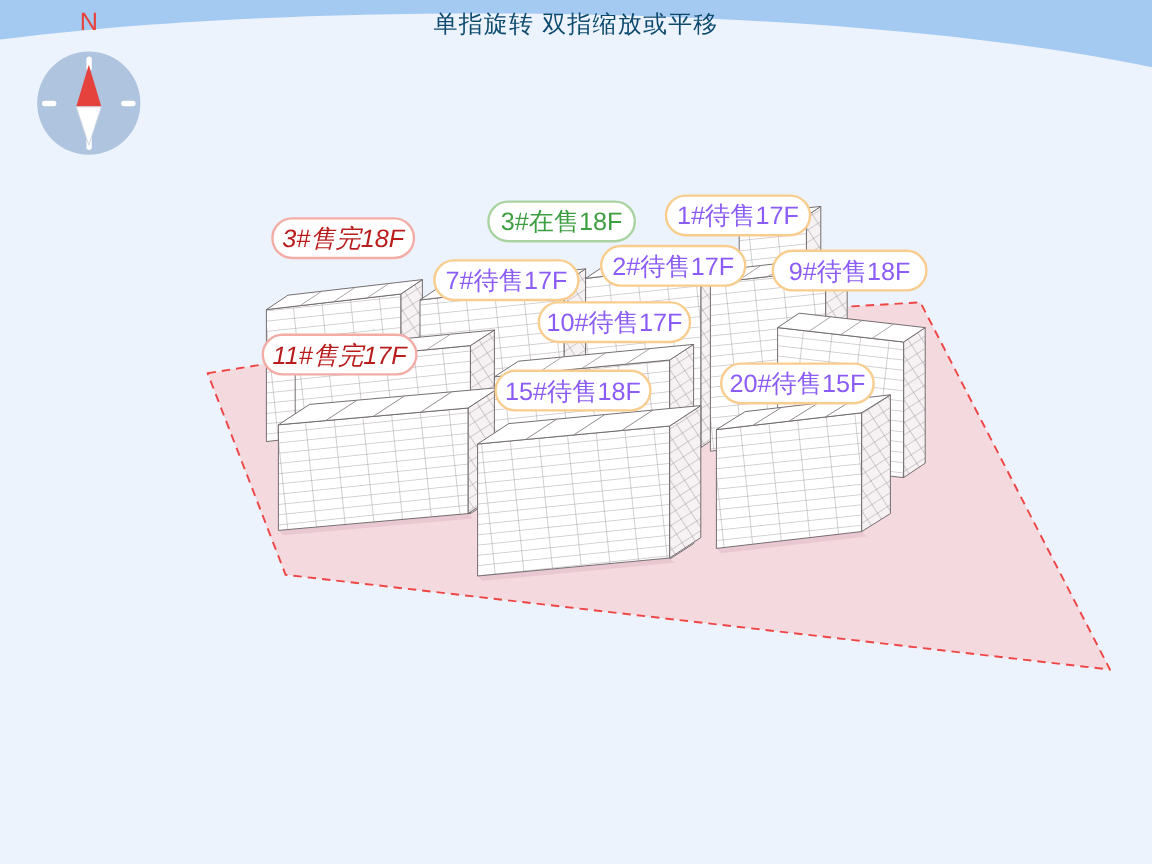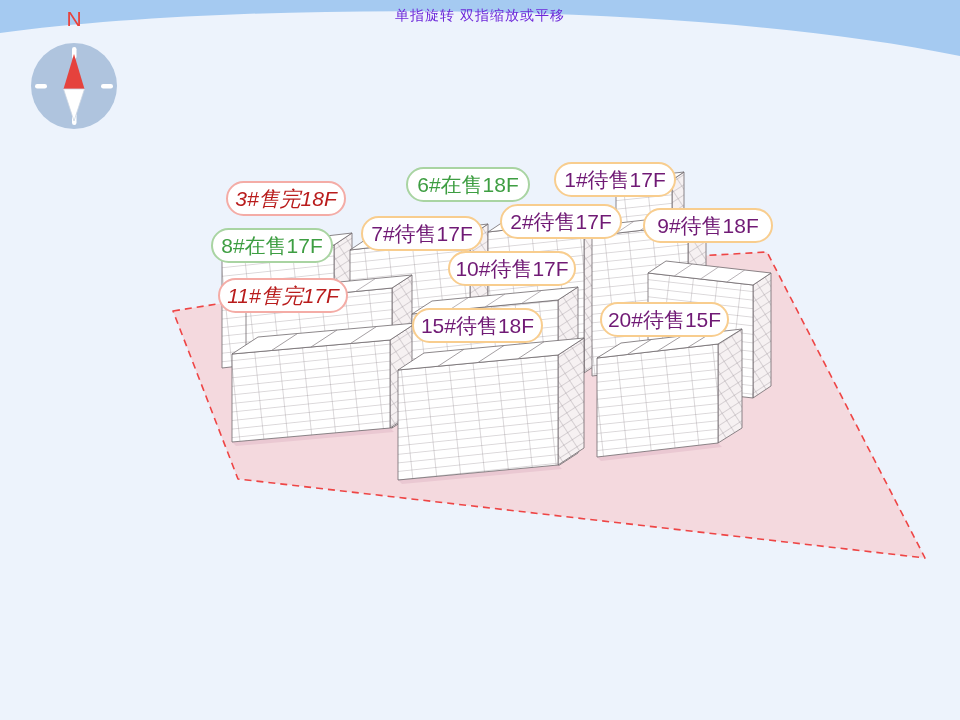--- a/index.html
+++ b/index.html
@@ -4,35 +4,35 @@
 <style>
   html,body{margin:0;padding:0;}
   .stage{
     position:relative;width:960px;height:720px;overflow:hidden;
     background:#edf3fc;
     font-family:"Liberation Sans","DejaVu Sans",sans-serif;
   }
   .sky-svg{position:absolute;left:0;top:0;display:block;}
   .gesture-hint{
     position:absolute;left:0;top:7px;width:100%;text-align:center;
-    font-size:14px;font-weight:500;color:#6d28d9;letter-spacing:1px;
+    font-size:20px;font-weight:500;color:#0c4a6e;letter-spacing:1px;
   }
   .compass{position:absolute;left:28px;top:40px;width:92px;height:92px;}
   .compass-n{
     position:absolute;top:-33px;left:0;right:0;text-align:center;
     color:#e8413b;font-size:21px;font-weight:500;
   }
   .scene{position:absolute;left:0;top:0;}
   .bubble{
     position:absolute;height:35px;box-sizing:border-box;
     background:#ffffff;border:2px solid #ccc;border-radius:18px;
     display:flex;align-items:center;justify-content:center;
     font-size:21px;white-space:nowrap;cursor:pointer;
   }
-  .bubble.pending{color:#701a75;border-color:#f8cd8e;}
+  .bubble.pending{color:#8b5cf6;border-color:#f8cd8e;}
   .bubble.selling{color:#3e9e42;border-color:#a9d4a2;}
   .bubble.soldout{color:#b91c1c;border-color:#f4aca6;font-style:italic;}
 </style>
 </head>
 <body>
 
 <div class="stage">
 
   <svg class="scene" width="960" height="720" viewBox="0 0 960 720">
     <defs>
@@ -139,24 +139,23 @@
       <rect x="44" y="7" width="4.5" height="12" rx="2.2" fill="#ffffff"></rect>
       <rect x="44" y="73" width="4.5" height="12" rx="2.2" fill="#ffffff"></rect>
       <rect x="7" y="44" width="12" height="4.5" rx="2.2" fill="#ffffff"></rect>
       <rect x="73" y="44" width="12" height="4.5" rx="2.2" fill="#ffffff"></rect>
       <polygon points="46,14 35.5,49 56.5,49" fill="#e5423d"></polygon>
       <polygon points="35.5,49 56.5,49 46,81" fill="#ffffff" stroke="#ccd5e2" stroke-width="0.8"></polygon>
     </svg>
   </div>
 
   <div class="bubble pending" style="left:554px;top:162px;width:122px">1#待售17F</div>
-  <div class="bubble selling" style="left:406px;top:167px;width:124px">6#在售18F</div>
+  <div class="bubble selling" style="left:406px;top:167px;width:124px">3#在售18F</div>
   <div class="bubble soldout" style="left:226px;top:181px;width:120px">3#售完18F</div>
   <div class="bubble pending" style="left:500px;top:204px;width:122px">2#待售17F</div>
   <div class="bubble pending" style="left:361px;top:216px;width:122px">7#待售17F</div>
-  <div class="bubble selling" style="left:211px;top:228px;width:122px">8#在售17F</div>
   <div class="bubble pending" style="left:643px;top:208px;width:130px">9#待售18F</div>
   <div class="bubble pending" style="left:448px;top:251px;width:128px">10#待售17F</div>
   <div class="bubble soldout" style="left:218px;top:278px;width:130px">11#售完17F</div>
   <div class="bubble pending" style="left:600px;top:302px;width:129px">20#待售15F</div>
   <div class="bubble pending" style="left:412px;top:308px;width:131px">15#待售18F</div>
 
 </div>
 
 </body></html>

